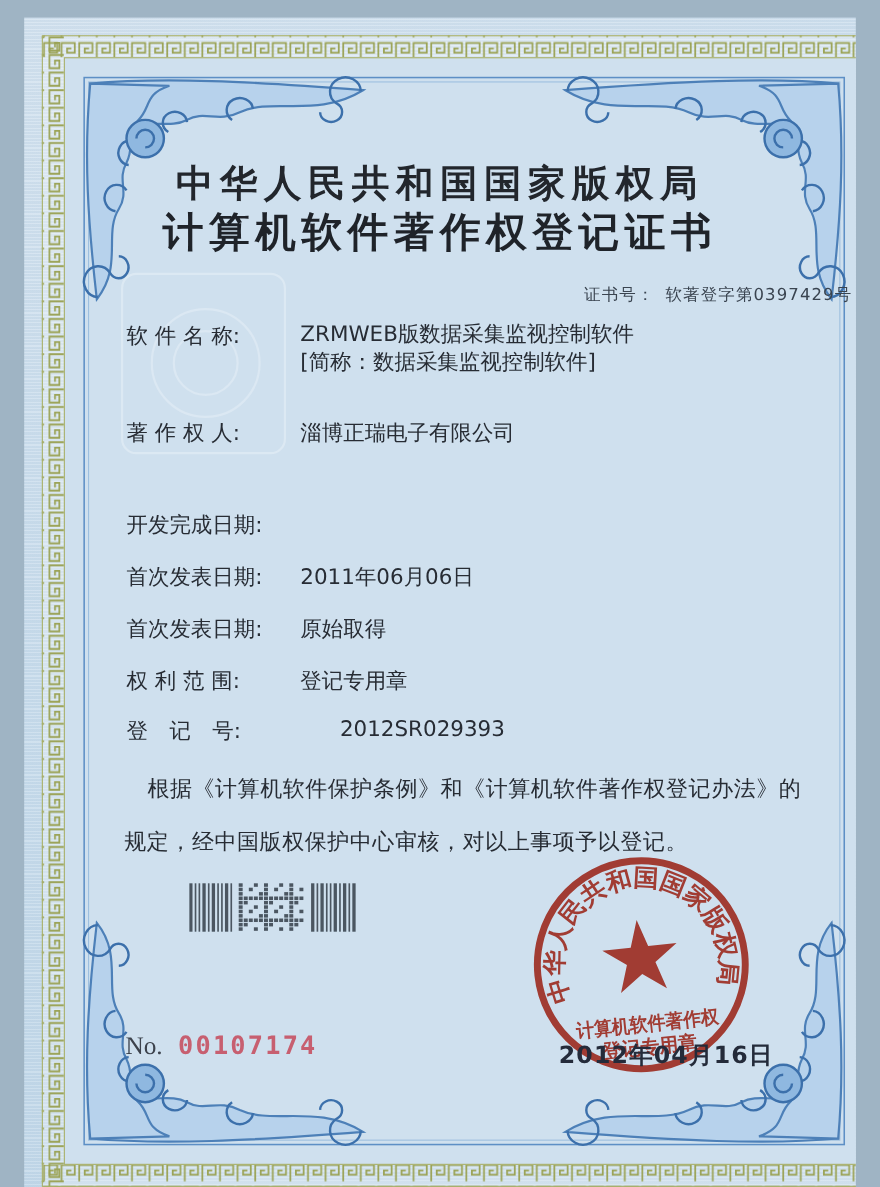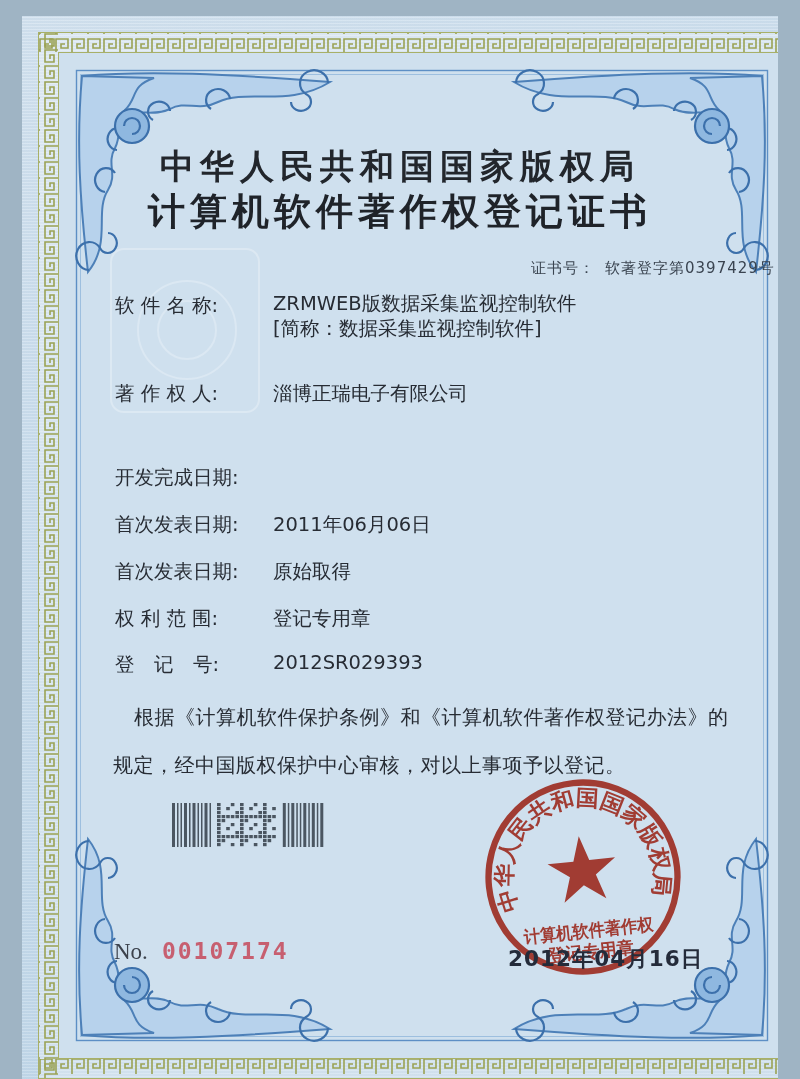--- a/index.html
+++ b/index.html
@@ -157,21 +157,21 @@
     <div class="field-row" style="top:542px;">
       <span class="lbl">首次发表日期:</span>
       <span class="val">原始取得</span>
     </div>
 
     <div class="field-row" style="top:589px;">
       <span class="lbl">权 利 范 围:</span>
       <span class="val">登记专用章</span>
     </div>
 
-    <div class="field-row" style="top:635px;">
+    <div class="field-row" style="top:635px;gap:36px;">
       <span class="lbl">登　记　号:</span>
       <span class="val">2012SR029393</span>
     </div>
 
     <div class="statement-line" style="top:736px; left:91px;">规定，经中国版权保护中心审核，对以上事项予以登记。</div>
     <div class="statement-line" style="top:688px; left:112px;">根据《计算机软件保护条例》和《计算机软件著作权登记办法》的</div>
 
     <svg class="barcode" width="200" height="50" viewBox="0 0 200 50" xmlns="http://www.w3.org/2000/svg">
       <g id="barcode-bars">
           <rect x="0" y="1" width="3" height="44"></rect>

